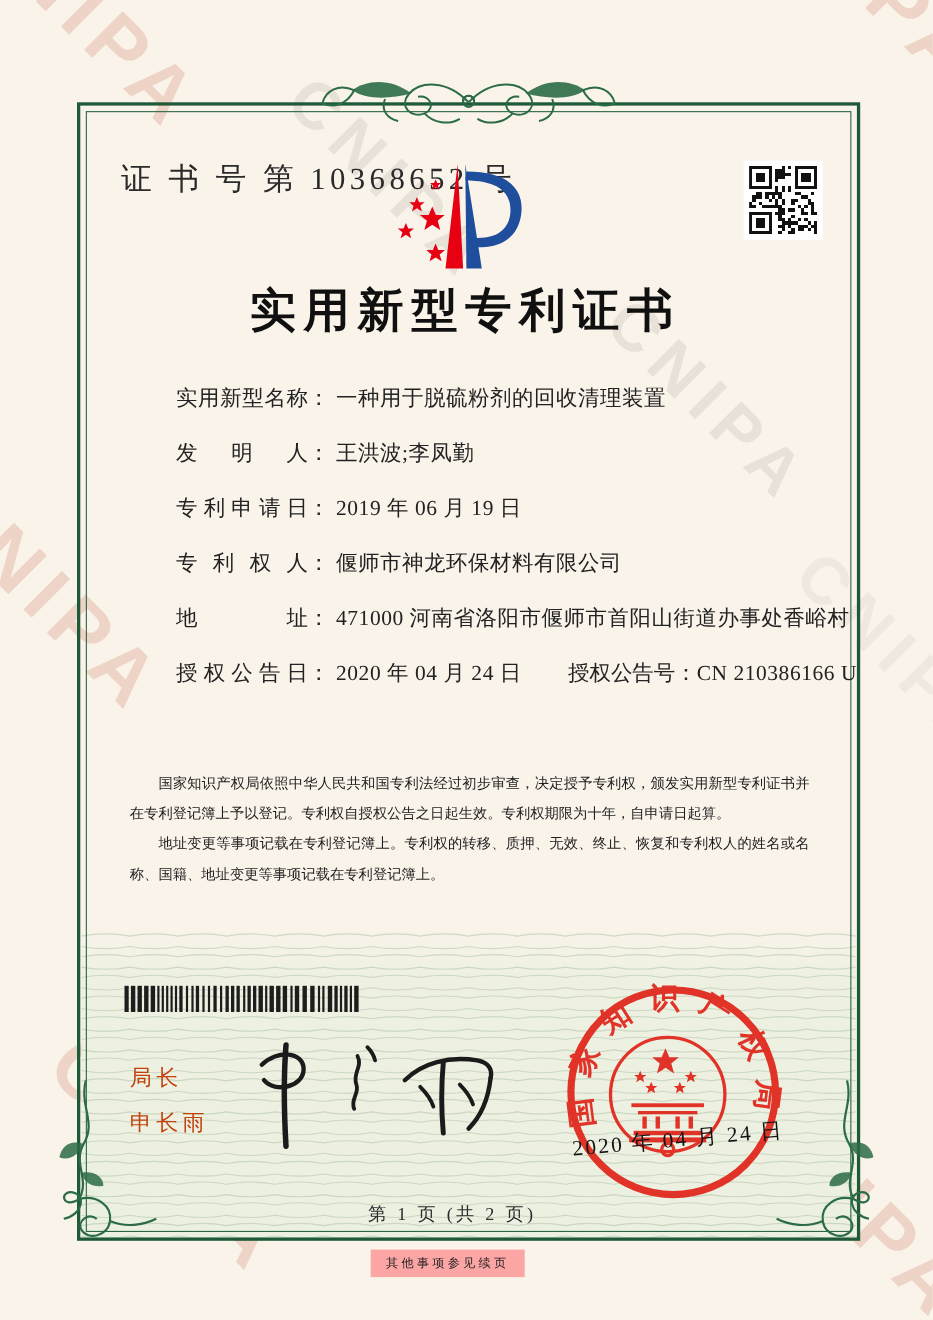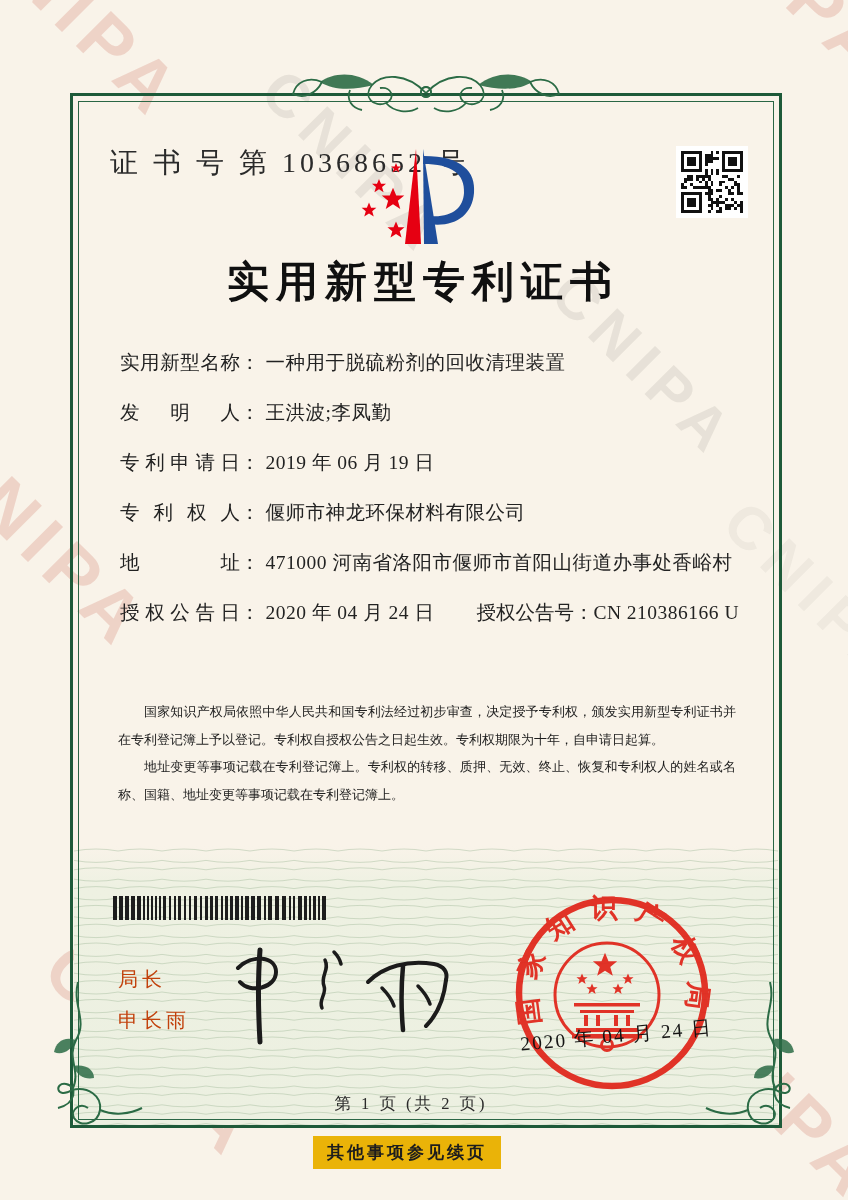--- a/index.html
+++ b/index.html
@@ -24,21 +24,21 @@
   .waveband svg{position:absolute;left:0;top:0;}
   
   .certno{left:110px;top:144px;font-size:28px;letter-spacing:4px;z-index:3;color:#2a2a2a;}
   .qrpatch{left:676px;top:146px;width:72px;height:72px;background:#fff;z-index:3;}
   .title{left:70px;top:254px;width:706px;text-align:center;font-size:42px;
       font-weight:bold;letter-spacing:7px;color:#101010;z-index:3;}
   
   .fields{left:120px;top:350px;width:630px;z-index:3;font-size:19.5px;}
   .frow{height:50px;line-height:26px;white-space:nowrap;}
   .flabel{display:inline-block;width:120px;text-align:justify;text-align-last:justify;
-      vertical-align:top;}
+      vertical-align:top;margin-left:40px;}
   .fcolon{display:inline-block;margin-right:6px;}
   .fval{letter-spacing:0.5px;}
   .fpair2{margin-left:42px;}
   
   .bodytext{left:118px;top:698px;width:618px;z-index:3;font-size:13px;
       line-height:27.5px;text-align:justify;color:#1d1d1d;}
   .bodytext p{margin:0;text-indent:2em;}
   
   .barcode{left:113px;top:896px;width:216px;height:24px;z-index:3;}
   
@@ -48,22 +48,22 @@
   .bureau div{margin-bottom:14px;}
   .sig{left:222px;top:936px;z-index:3;}
   
   .seal{left:512px;top:893px;z-index:3;}
   .sealdate{left:520px;top:1022px;width:195px;z-index:4;font-size:19.5px;
       letter-spacing:2px;color:#141414;transform:rotate(-5deg);white-space:nowrap;}
   
   .pageinfo{left:58px;top:1093px;width:706px;text-align:center;font-size:16.5px;
       letter-spacing:3px;z-index:3;color:#2a2a2a;}
   .notewrap{left:54px;top:1136px;width:706px;text-align:center;z-index:3;}
-  .notebox{display:inline-block;background:#eab308;padding:5px 14px;
-      font-size:17px;letter-spacing:3px;color:#1d1d1d;font-weight:bold;}
+  .notebox{display:inline-block;background:#fca5a5;padding:5px 14px;
+      font-size:11px;letter-spacing:3px;color:#1d1d1d;}
   .ornament{z-index:2;}
 </style>
 </head>
 <body>
 
 <div class="wm pink" style="left:-58px;top:-30px;">CNIPA</div>
 <div class="wm pink" style="left:652px;top:-68px;">CNIPA</div>
 <div class="wm gray" style="left:238px;top:128px;">CNIPA</div>
 <div class="wm gray" style="left:528px;top:330px;">CNIPA</div>
 <div class="wm pink" style="left:-92px;top:500px;">CNIPA</div>

